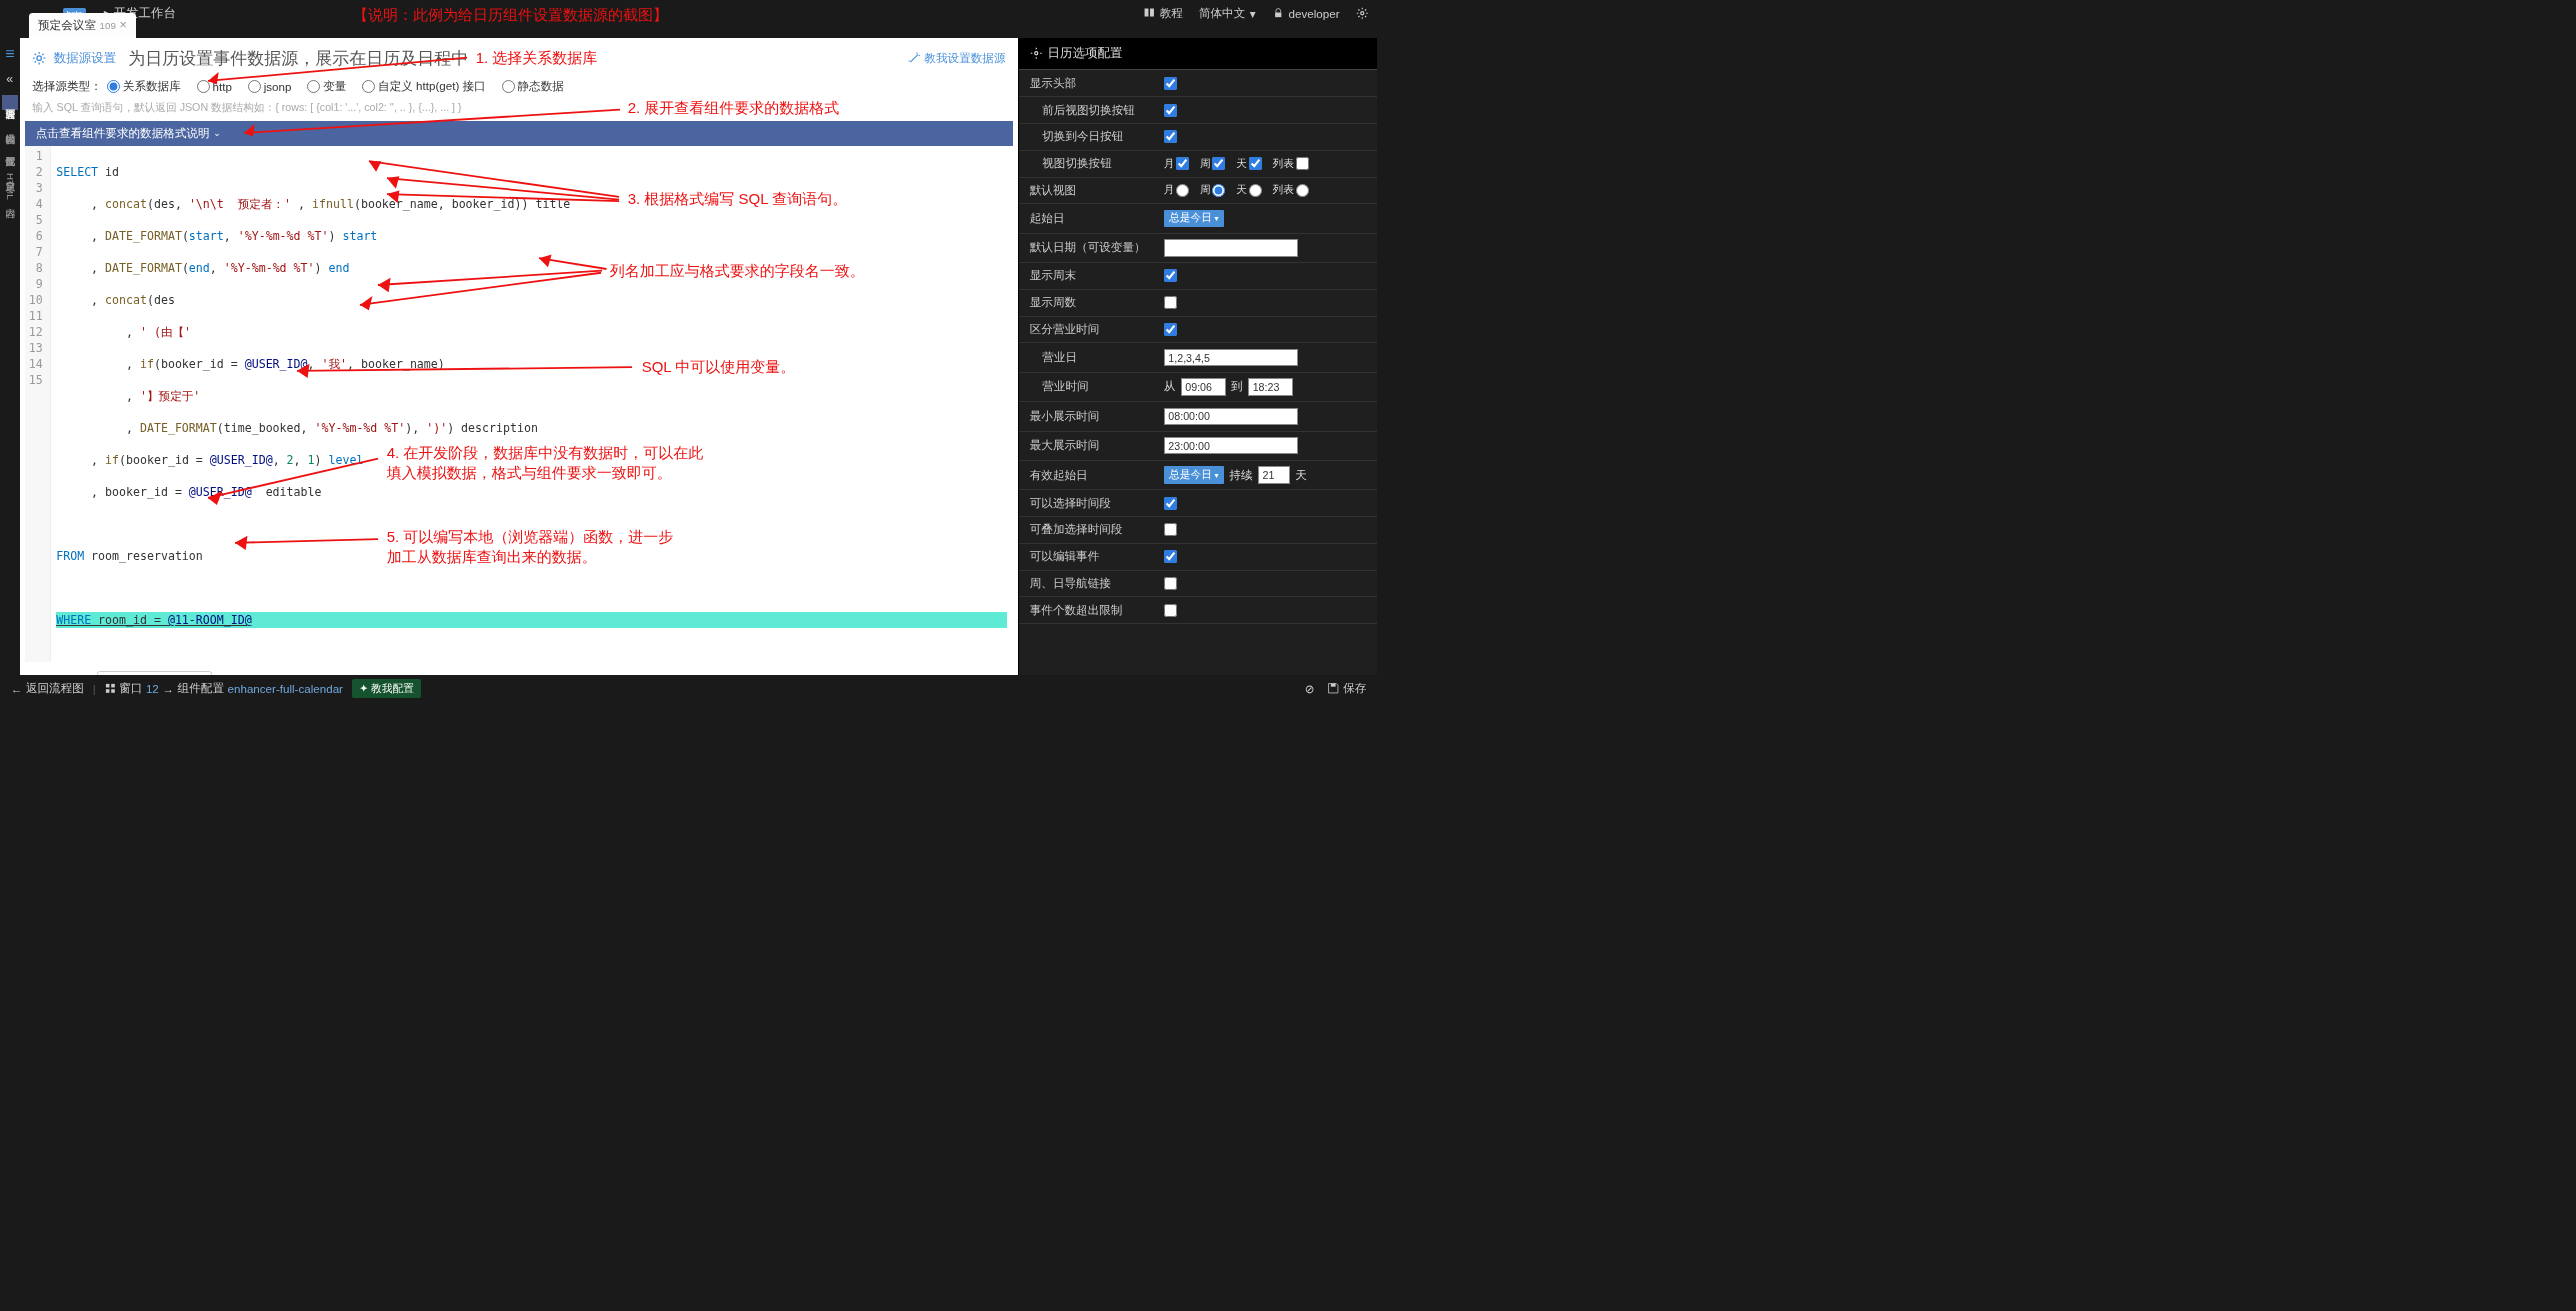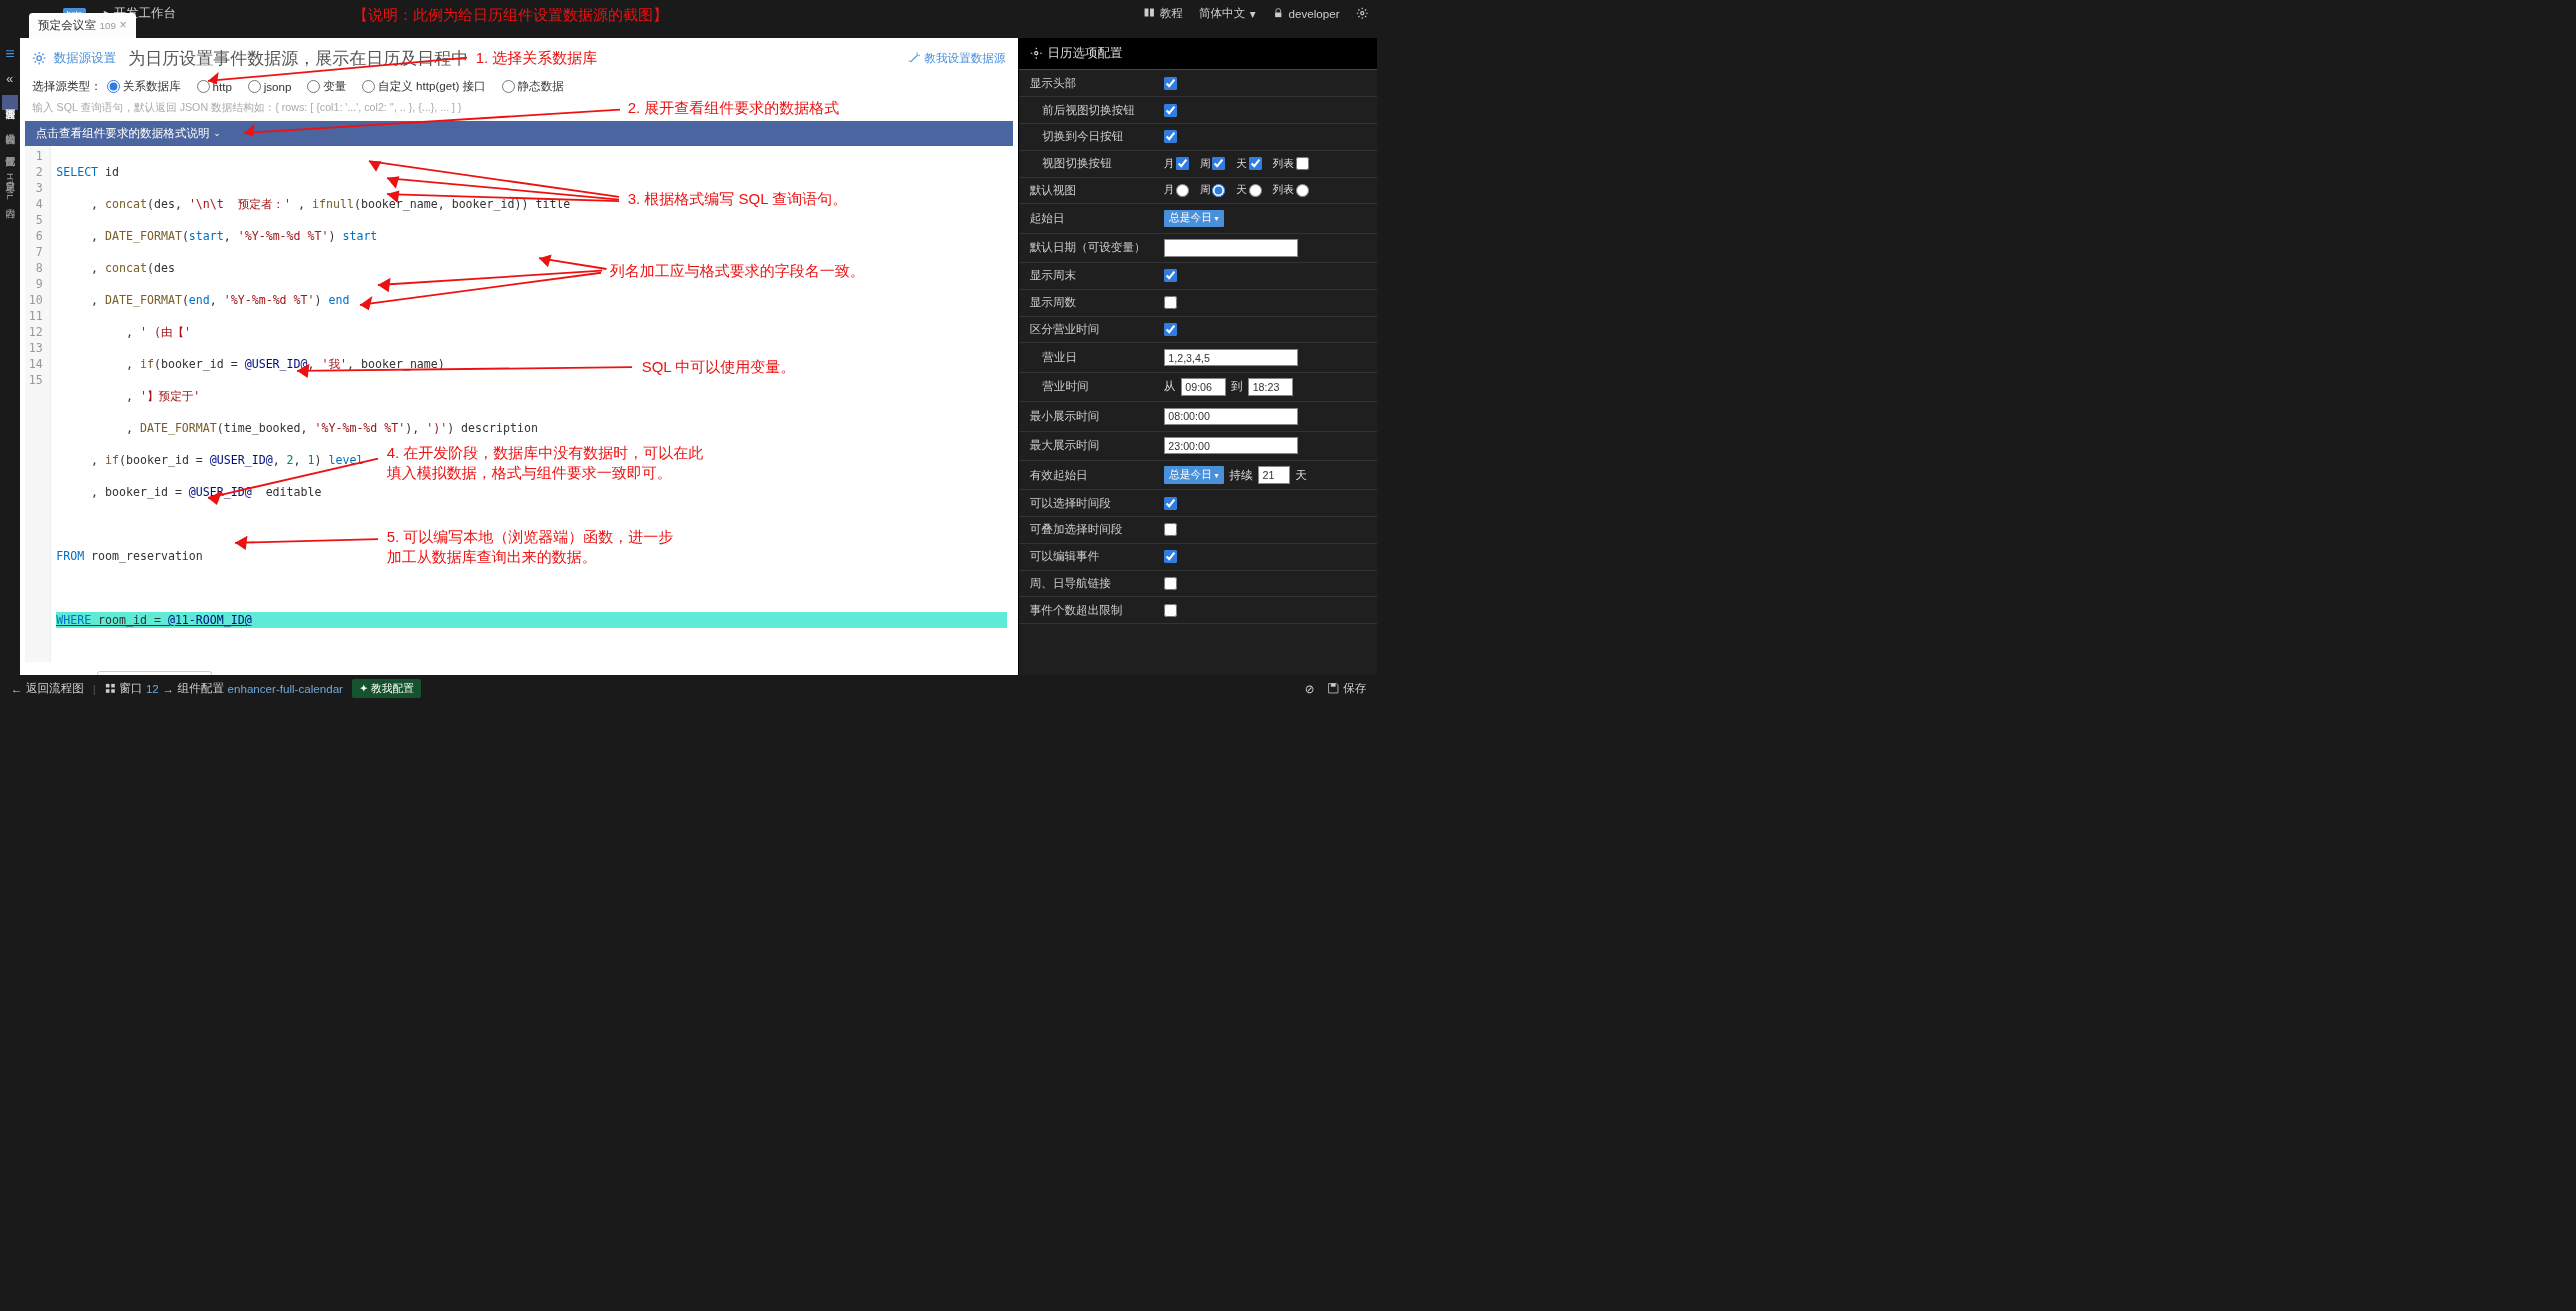--- a/index.html
+++ b/index.html
@@ -237,22 +237,22 @@
           <div>11</div>
           <div>12</div>
           <div>13</div>
           <div>14</div>
           <div>15</div>
       </div>
       <div class="code">
 <div class="line"><span class="kw">SELECT</span> id</div>
 <div class="line">     , <span class="fn">concat</span>(des, <span class="str">'\n\t  预定者：'</span> , <span class="fn">ifnull</span>(booker_name, booker_id)) title</div>
 <div class="line">     , <span class="fn">DATE_FORMAT</span>(<span class="kw">start</span>, <span class="str">'%Y-%m-%d %T'</span>) <span class="kw">start</span></div>
+<div class="line">     , <span class="fn">DATE_FORMAT</span>(<span class="kw">end</span>, <span class="str">'%Y-%m-%d %T'</span>) <span class="kw">end</span></div>
 <div class="line">     , <span class="fn">concat</span>(des</div>
-<div class="line">     , <span class="fn">DATE_FORMAT</span>(<span class="kw">end</span>, <span class="str">'%Y-%m-%d %T'</span>) <span class="kw">end</span></div>
 <div class="line">          , <span class="str">' (由【'</span></div>
 <div class="line">          , <span class="fn">if</span>(booker_id = <span class="id2">@USER_ID@</span>, <span class="str">'我'</span>, booker_name)</div>
 <div class="line">          , <span class="str">'】预定于'</span></div>
 <div class="line">          , <span class="fn">DATE_FORMAT</span>(time_booked, <span class="str">'%Y-%m-%d %T'</span>), <span class="str">')'</span>) description</div>
 <div class="line">     , <span class="fn">if</span>(booker_id = <span class="id2">@USER_ID@</span>, <span class="num2">2</span>, <span class="num2">1</span>) <span class="kw">level</span></div>
 <div class="line">     , booker_id = <span class="id2">@USER_ID@</span>  editable</div>
 <div class="line"></div>
 <div class="line"><span class="kw">FROM</span> room_reservation</div>
 <div class="line"></div>
 <div class="line hl"><span class="kw">WHERE</span> room_id = <span class="id2">@11-ROOM_ID@</span></div>

